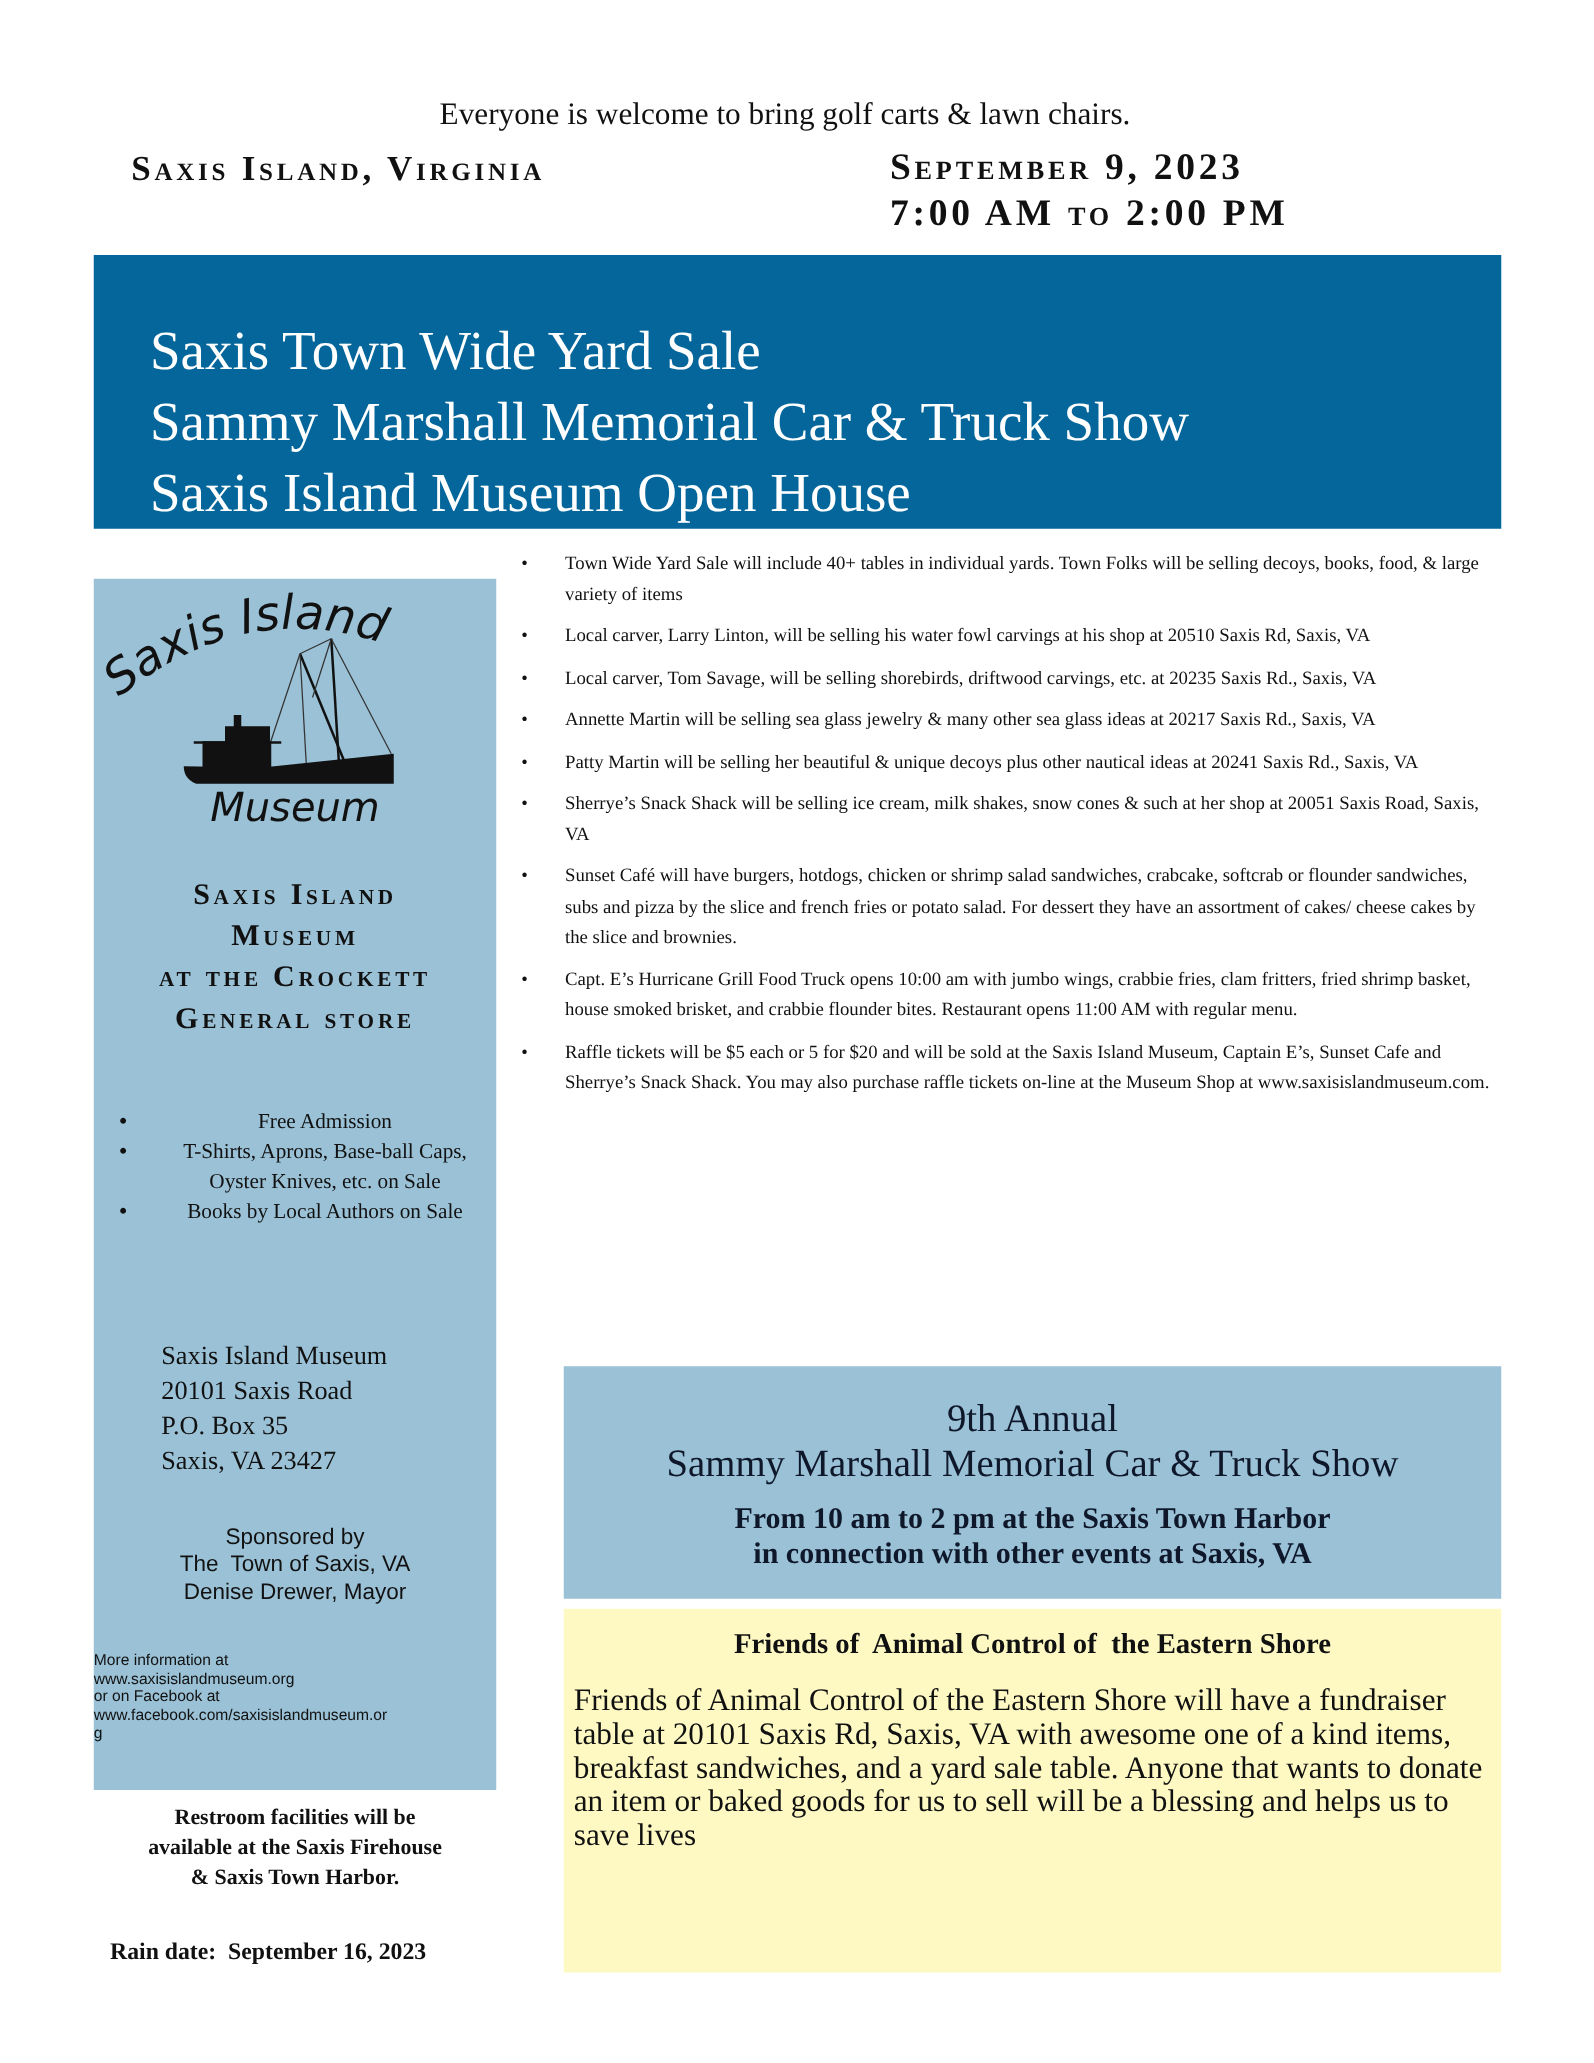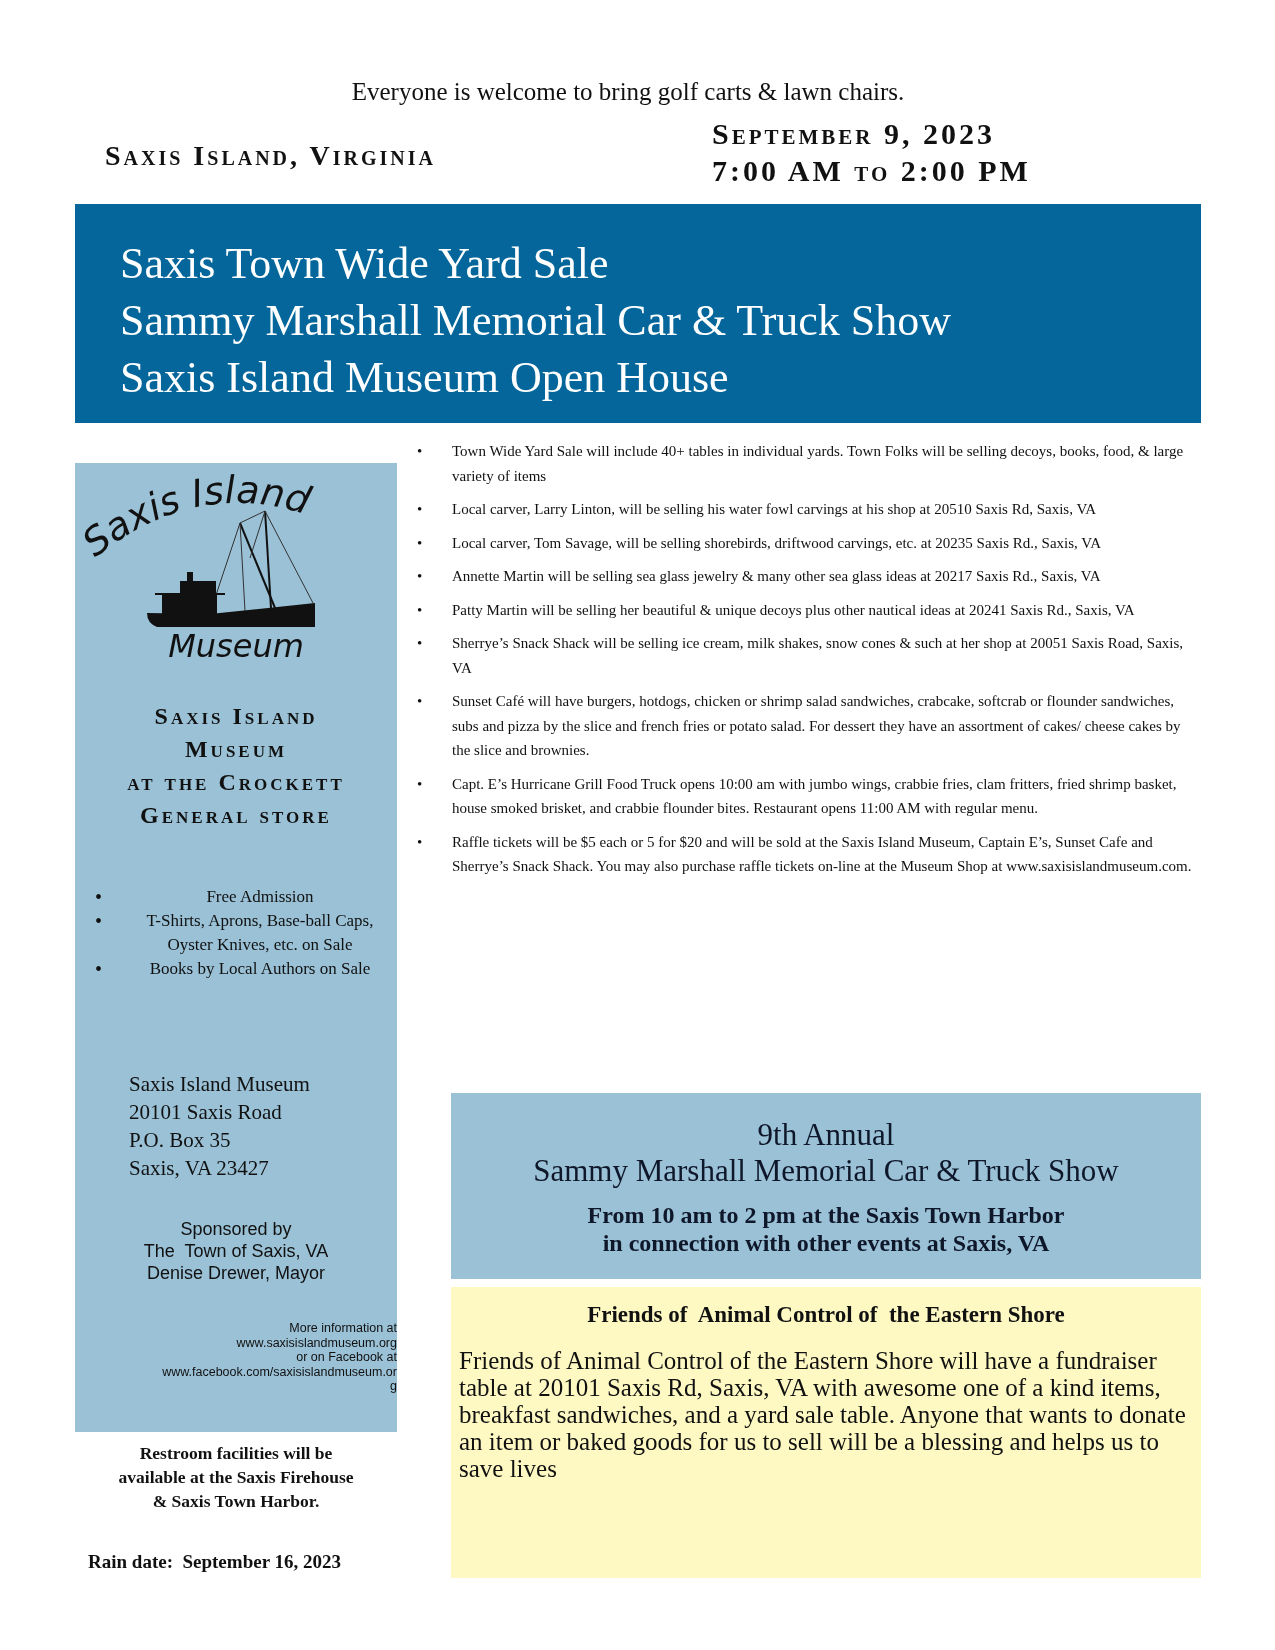--- a/index.html
+++ b/index.html
@@ -1,34 +1,34 @@
 <!DOCTYPE html>
 <html><head>
 <meta charset="utf-8">
 <style>
   html, body { margin:0; padding:0; background:#ffffff; }
   body { width:1275px; height:1650px; position:relative; overflow:hidden;
          font-family:"Liberation Serif", "DejaVu Serif", serif; color:#111; }
   .abs { position:absolute; }
   .tagline { left:0; width:1256px; top:78px; text-align:center; font-size:25px; }
   .sc { font-variant:small-caps; font-weight:bold; letter-spacing:3px; }
-  .location { left:105px; top:140px; font-size:28px; }
+  .location { left:105px; top:120px; font-size:28px; }
   .date { left:712px; top:115px; font-size:30px; line-height:37px; }
   .banner { left:75px; top:204px; width:1126px; height:219px; background:#04669a; }
   .banner-line { color:#ffffff; font-size:44px; line-height:57px; padding-left:45px; white-space:nowrap; }
-  .banner-lines { padding-top:31px; }
+  .banner-lines { padding-top:48px; }
   .side { left:75px; top:463px; width:322px; height:969px; background:#9ac1d6; }
   .logo { left:0; top:0; width:322px; height:210px; }
   .museum-title { left:0; width:322px; top:237px; text-align:center; font-size:24px; line-height:33px; }
   .side-list { left:20px; top:422px; width:290px; margin:0; padding:0; list-style:none; font-size:17px; line-height:24px;text-align:center; }
   .side-list li { position:relative; padding-left:40px; }
   .side-list li::before { content:"\2022"; position:absolute; left:0; top:0; font-size:20px; }
   .address { left:54px; top:607px; font-size:21px; line-height:28px; }
   .sponsor { left:0; width:322px; top:755px; text-align:center; font-family:"Liberation Sans", sans-serif; font-size:18px; line-height:22px; }
-  .moreinfo { left:0; width:322px; top:858px; text-align:right; font-family:"Liberation Sans", sans-serif; font-size:12.5px; line-height:14.5px; }
+  .moreinfo { left:0; width:322px; top:858px; text-align:left; font-family:"Liberation Sans", sans-serif; font-size:12.5px; line-height:14.5px; }
   .restroom { left:75px; width:322px; top:1441px; text-align:center; font-weight:bold; font-size:17.5px; line-height:24px; }
   .rain { left:88px; top:1551px; font-weight:bold; font-size:19px; }
   .main-list { left:412px; top:439px; width:790px; margin:0; padding:0; list-style:none; font-size:15px; line-height:24.5px; }
   .main-list li { position:relative; padding-left:40px; margin-bottom:9px; }
   .main-list li::before { content:"\2022"; position:absolute; left:5px; top:0; }
   .carbox { left:451px; top:1093px; width:750px; height:186px; background:#9ac1d6; text-align:center; color:#0f172a; }
   .car-l1 { font-size:31px; line-height:36px; padding-top:24px; }
   .car-l2 { font-size:31px; line-height:36px; }
   .car-l3 { font-size:24px; line-height:28px; font-weight:bold; padding-top:12px; }
   .friendsbox { left:451px; top:1287px; width:750px; height:291px; background:#fef9c3; }

